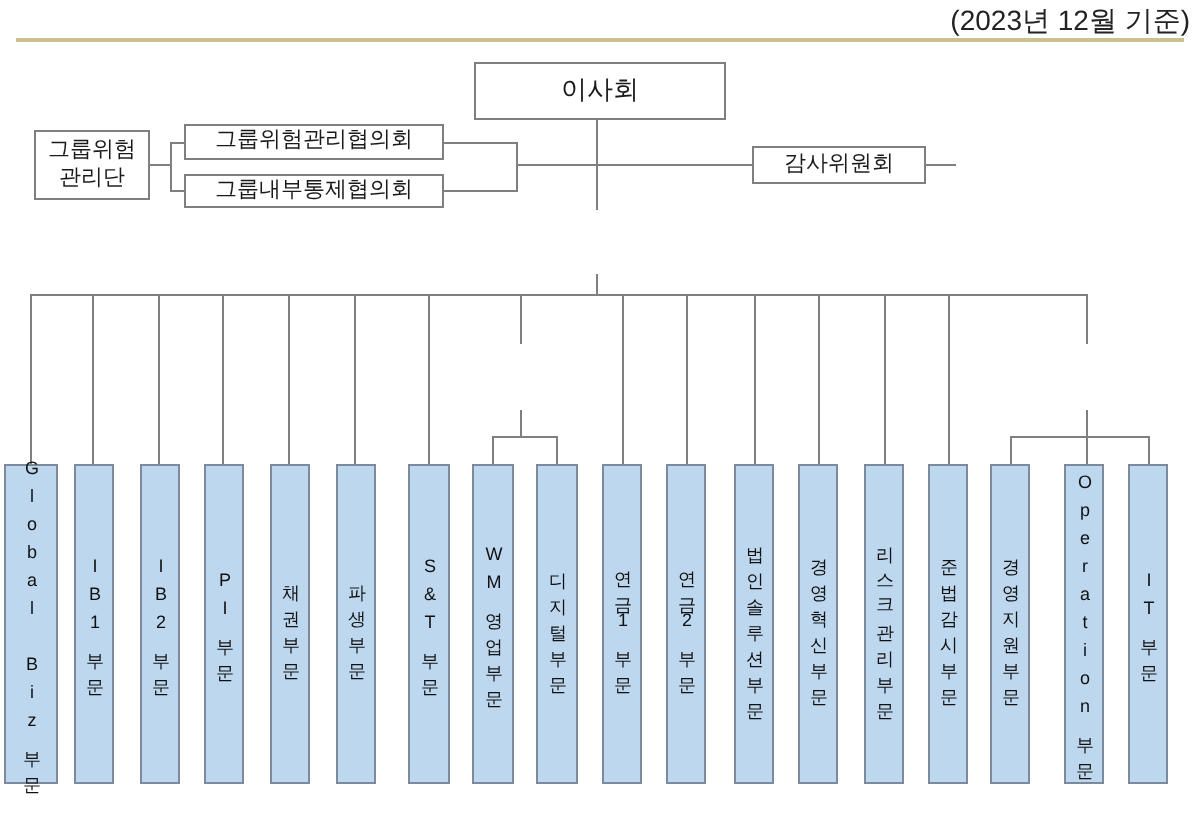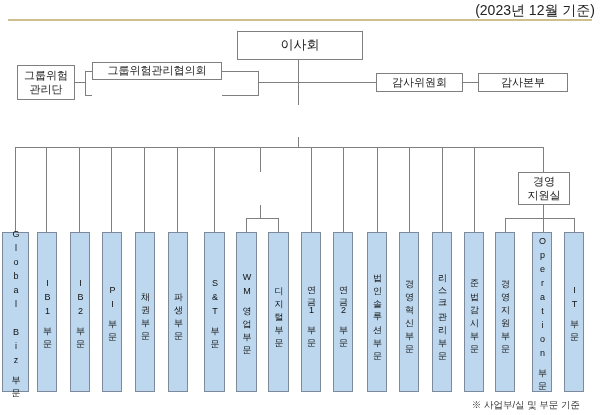--- a/index.html
+++ b/index.html
@@ -42,35 +42,31 @@
 
   <div class="obox small" style="left:17px;top:65px;width:58px;height:35px">
     <span>그룹위험</span>
     <span>관리단</span>
   </div>
 
   <div class="obox small" style="left:92px;top:62px;width:130px;height:18px">
     <span>그룹위험관리협의회</span>
   </div>
 
+  <div class="obox small" style="left:92px;top:87px;width:130px;height:17px">
+    <span>그룹내부통제협의회</span>
+  </div>
 
   <div class="obox small" style="left:376px;top:73px;width:87px;height:19px">
     <span>감사위원회</span>
   </div>
 
-  <div class="obox small" style="left:478px;top:73px;width:90px;height:19px">
-    <span>감사본부</span>
-  </div>
 
 
 
-  <div class="obox small" style="left:518px;top:172px;width:52px;height:33px">
-    <span>경영</span>
-    <span>지원실</span>
-  </div>
 
   <div class="line" style="left:298px;top:60px;width:1px;height:45px"></div>
   <div class="line" style="left:258px;top:82px;width:118px;height:1px"></div>
   <div class="line" style="left:463px;top:82px;width:15px;height:1px"></div>
   <div class="line" style="left:75px;top:82px;width:10px;height:1px"></div>
   <div class="line" style="left:85px;top:71px;width:1px;height:25px"></div>
   <div class="line" style="left:85px;top:71px;width:7px;height:1px"></div>
   <div class="line" style="left:85px;top:95px;width:7px;height:1px"></div>
   <div class="line" style="left:222px;top:71px;width:36px;height:1px"></div>
   <div class="line" style="left:222px;top:95px;width:36px;height:1px"></div>
@@ -154,15 +150,14 @@
   <div class="vbox" style="left:495px;width:20px">
       <span class="vlabel">경영지원부문</span>
     </div>
   <div class="vbox" style="left:532px;width:20px">
       <span class="vlabel">Operation부문</span>
     </div>
   <div class="vbox" style="left:564px;width:20px">
       <span class="vlabel">IT부문</span>
     </div>
 
-  <div class="footnote" style="top:399px;right:20px">※ 사업부/실 및 부문 기준</div>
 
 </div>
 
 </body></html>

